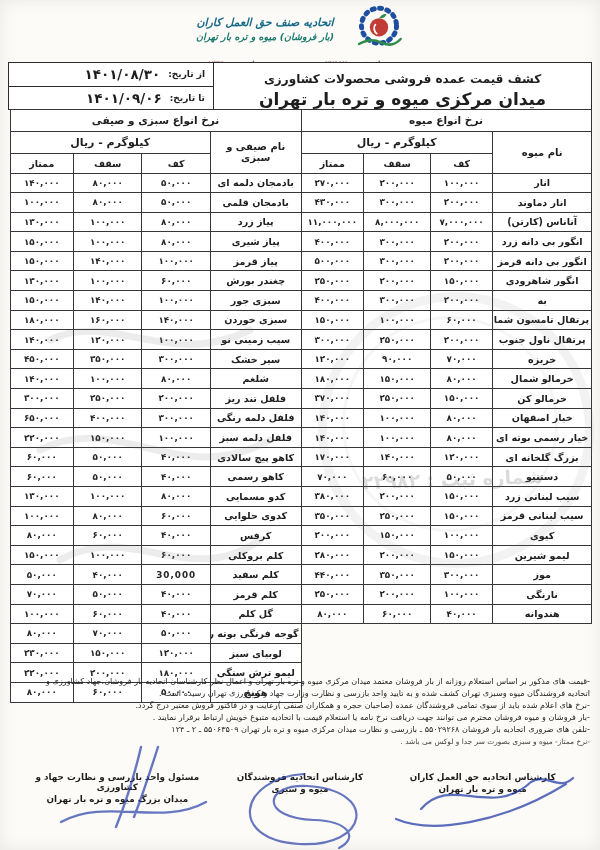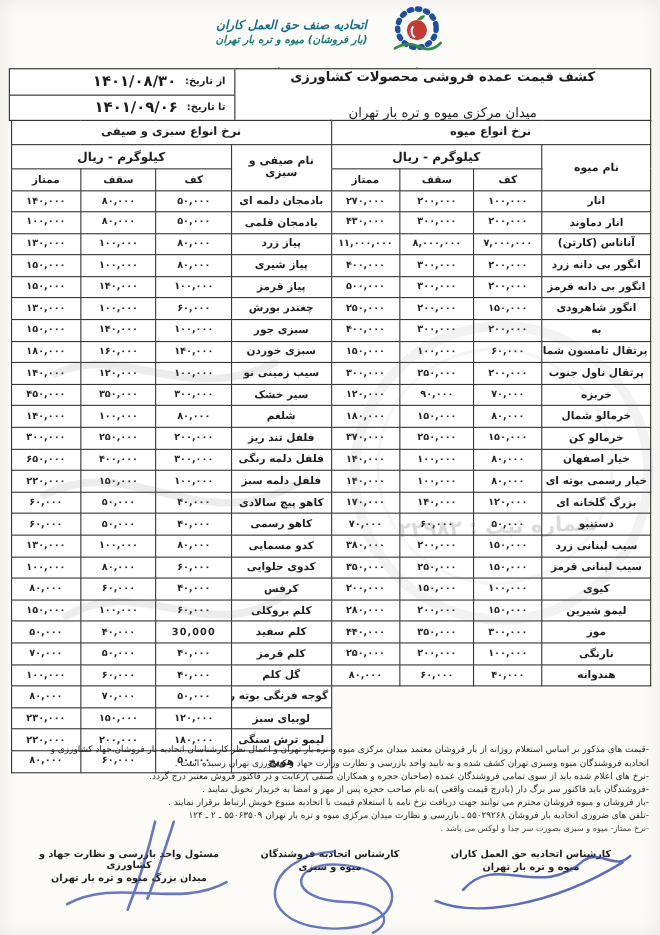--- a/index.html
+++ b/index.html
@@ -11,23 +11,23 @@
   .lh-inner{display:flex;flex-direction:row;align-items:center;gap:20px;}
   .lh-text{text-align:center;}
   .lh-line1{font-size:11px;font-weight:bold;font-style:italic;color:#176a88;}
   .lh-line2{font-size:9.5px;font-weight:bold;font-style:italic;color:#1b7a6e;margin-top:2px;}
   .lh-reg{display:flex;gap:34px;justify-content:center;margin-top:4px;font-size:7px;color:#a8453f;font-weight:bold;}
   .logo{width:50px;height:54px;flex:0 0 auto;}
 
   
   .main{position:absolute;top:62px;right:8px;width:584px;}
   .header-box{display:flex;flex-direction:row;border:1.5px solid #2b2b2b;height:48px;box-sizing:border-box;background:#fff;}
-  .title-cell{width:377px;border-left:1.5px solid #2b2b2b;display:flex;flex-direction:column;justify-content:space-between;text-align:center;}
+  .title-cell{width:377px;border-left:1.5px solid #2b2b2b;display:flex;flex-direction:column;justify-content:flex-end;text-align:center;}
   .title-l1{font-size:12px;font-weight:bold;letter-spacing:.5px;}
-  .title-l2{font-size:12px;font-weight:normal;margin-top:3px;}
+  .title-l2{font-size:17px;font-weight:bold;margin-top:3px;}
   .dates-cell{flex:1;display:flex;flex-direction:column;}
   .date-row{flex:1;display:flex;align-items:center;padding:0 8px;gap:8px;}
   .date-row + .date-row{border-top:1.2px solid #2b2b2b;}
   .date-label{font-size:9px;font-weight:bold;color:#222;}
   .date-num{font-size:13.5px;font-weight:bold;letter-spacing:1px;}
 
   .tables{display:flex;flex-direction:row;margin-top:-1.5px;align-items:flex-start;}
   .colwrap{width:292px;box-sizing:border-box;}
   .colwrap.veg{margin-right:-1.5px;}
   table.price-table{border-collapse:collapse;width:100%;background:#fff;table-layout:fixed;}
@@ -467,21 +467,20 @@
   <div class="wm-ring2"></div>
   <div class="wm-text">شماره ثبت : ۲۲۹۸۲</div>
   <svg class="wm-scribble" style="left:20px;top:300px;width:260px;height:320px;" viewBox="0 0 260 320">
     <path d="M30 40 C90 10 150 70 230 30 M20 150 C100 110 160 190 250 140 M40 260 C110 220 170 290 240 240" fill="none" stroke="rgba(120,120,120,.14)" stroke-width="7" stroke-linecap="round"></path>
   </svg>
 
   <div class="notes">
       <div class="note-line">-قیمت های مذکور بر اساس استعلام روزانه از بار فروشان معتمد میدان مرکزی میوه و تره بار تهران و اعمال نظر کارشناسان اتحادیه بار فروشان،جهاد کشاورزی و</div>
       <div class="note-line">اتحادیه فروشندگان میوه وسبزی تهران کشف شده و به تایید واحد بازرسی و نظارت وزارت جهاد و کشاورزی تهران رسیده است .</div>
       <div class="note-line">-نرخ های اعلام شده باید از سوی تمامی فروشندگان عمده (صاحبان حجره و همکاران صنفی )رعایت و در فاکتور فروش معتبر درج گردد.</div>
-      <div class="note-line">-فروشندگان باید فاکتور سر برگ دار (بادرج قیمت واقعی )به نام صاحب حجره پس از مهر و امضا به خریدار تحویل نمایند .</div>
       <div class="note-line">-بار فروشان و میوه فروشان محترم می توانند جهت دریافت نرخ نامه یا استعلام قیمت با اتحادیه متبوع خویش ارتباط برقرار نمایند .</div>
       <div class="note-line">-تلفن های ضروری اتحادیه بار فروشان ۵۵۰۲۹۲۶۸ ـ بازرسی و نظارت میدان مرکزی میوه و تره بار تهران ۵۵۰۶۳۵۰۹ ـ ۲ ـ ۱۲۴</div>
       <div class="note-line small">-نرخ ممتاز- میوه و سبزی بصورت سر جدا و لوکس می باشد .</div>
     </div>
 
   <div class="signs">
     <div class="sign-block">
       <div class="sign-l1">کارشناس اتحادیه حق العمل کاران</div>
       <div class="sign-l2">میوه و تره بار تهران</div>
       <svg class="sig-svg" style="left:-10px;top:-8px;width:200px;height:80px;" viewBox="0 0 200 80">

